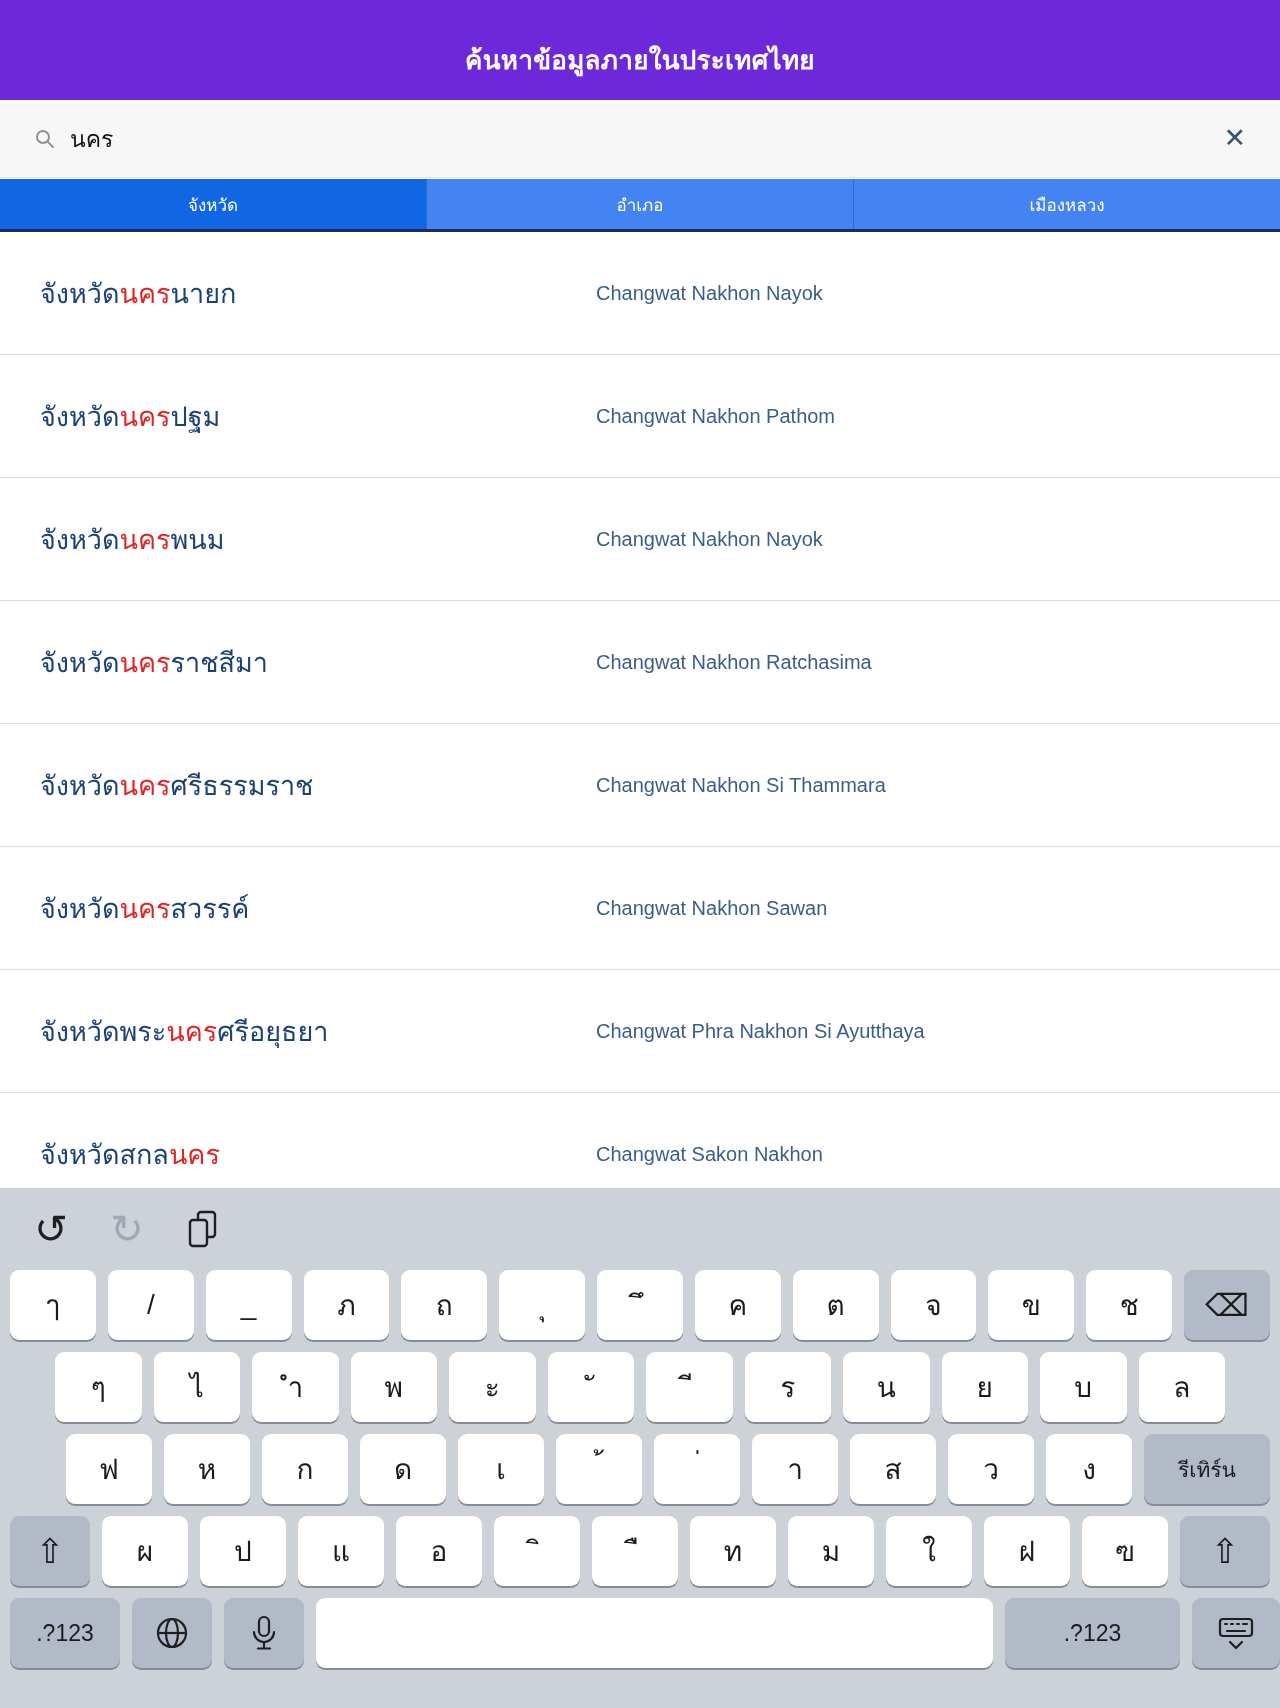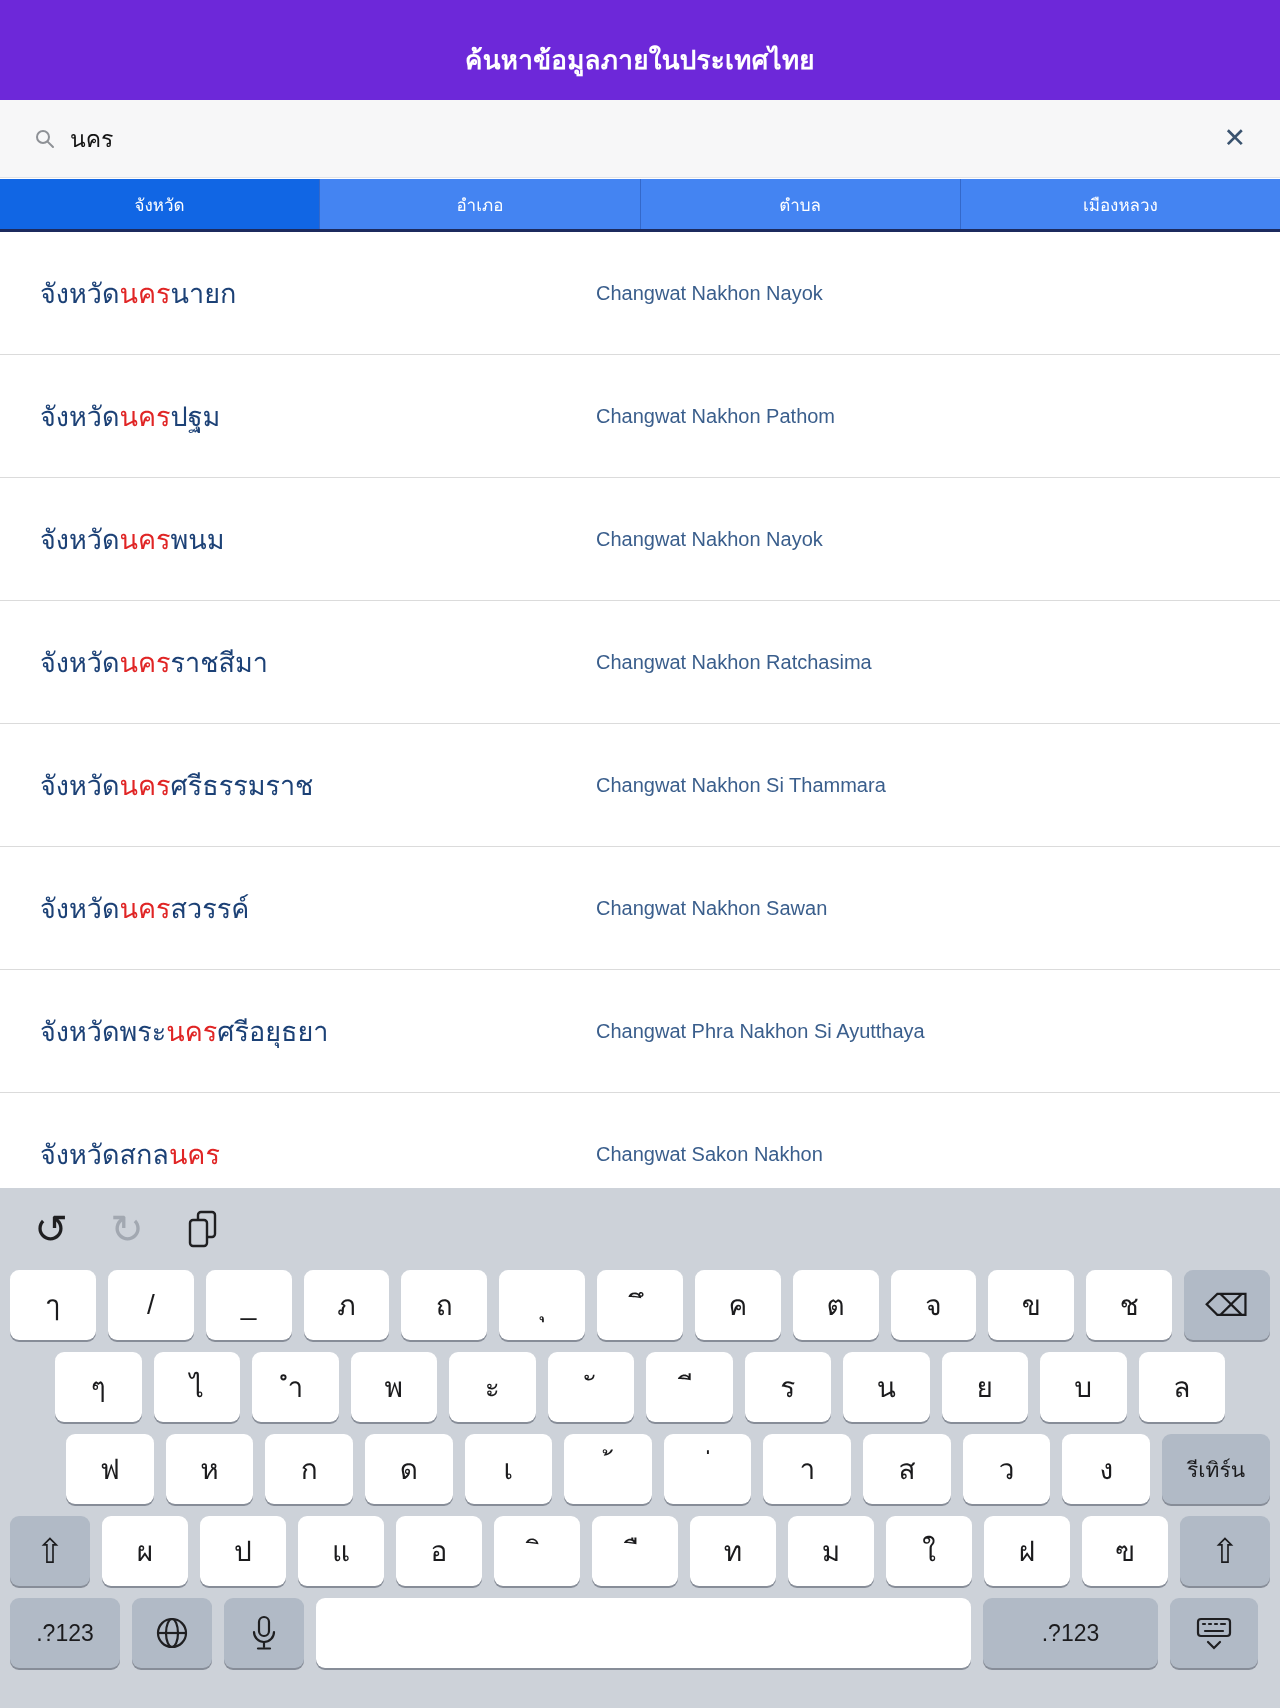--- a/index.html
+++ b/index.html
@@ -86,21 +86,20 @@
       <line x1="13.6" y1="13.6" x2="19" y2="19" stroke="#8E9196" stroke-width="2" stroke-linecap="round"></line>
     </svg>
   </span>
   <input class="search-input" value="นคร" style="">
   <span class="clear-btn">✕</span>
 </div>
 
 <div class="tab-bar" id="tab-bar">
     <div class="tab active">จังหวัด</div>
     <div class="tab">อำเภอ</div>
-    <div class="tab">ตำบล</div>
     <div class="tab">เมืองหลวง</div>
   </div>
 
 <div class="list" id="result-list">
     <div class="row">
       <div class="thai"><span>จังหวัด</span><span class="hl">นคร</span><span>นายก</span></div>
       <div class="eng">Changwat Nakhon Nayok</div>
     </div>
     <div class="row">
       <div class="thai"><span>จังหวัด</span><span class="hl">นคร</span><span>ปฐม</span></div>
@@ -178,38 +177,38 @@
         <div class="kb-key">ห</div>
         <div class="kb-key">ก</div>
         <div class="kb-key">ด</div>
         <div class="kb-key">เ</div>
         <div class="kb-key">&nbsp;้</div>
         <div class="kb-key">&nbsp;่</div>
         <div class="kb-key">า</div>
         <div class="kb-key">ส</div>
         <div class="kb-key">ว</div>
         <div class="kb-key">ง</div>
-        <div class="kb-key fn fixed lbl-return" style="width: 108px;">รีเทิร์น</div>
+        <div class="kb-key fn fixed lbl-return" style="width: 126px;">รีเทิร์น</div>
       </div>
       <div class="kb-row" style="margin-left: 10px; margin-right: 10px;">
         <div class="kb-key fn fixed glyph-shift" style="width: 80px;">⇧</div>
         <div class="kb-key">ผ</div>
         <div class="kb-key">ป</div>
         <div class="kb-key">แ</div>
         <div class="kb-key">อ</div>
         <div class="kb-key">&nbsp;ิ</div>
         <div class="kb-key">&nbsp;ื</div>
         <div class="kb-key">ท</div>
         <div class="kb-key">ม</div>
         <div class="kb-key">ใ</div>
         <div class="kb-key">ฝ</div>
         <div class="kb-key">ฃ</div>
         <div class="kb-key fn fixed glyph-shift" style="width: 90px;">⇧</div>
       </div>
-      <div class="kb-row" style="margin-left: 10px; margin-right: 22px;">
+      <div class="kb-row" style="margin-left: 10px; margin-right: 0;">
         <div class="kb-key fn fixed lbl-sym" style="width: 110px;">.?123</div>
         <div class="kb-key fn fixed" style="width: 80px;">
           <svg class="icon-44" viewBox="0 0 44 44" fill="none" stroke="#1F1F21" stroke-width="2.2">
             <circle cx="22" cy="22" r="14"></circle>
             <ellipse cx="22" cy="22" rx="6" ry="14"></ellipse>
             <line x1="8" y1="22" x2="36" y2="22"></line>
           </svg>
         </div>
         <div class="kb-key fn fixed" style="width: 80px;">
           <svg class="icon-44" viewBox="0 0 44 44" fill="none" stroke="#1F1F21" stroke-width="2.2" stroke-linecap="round">

